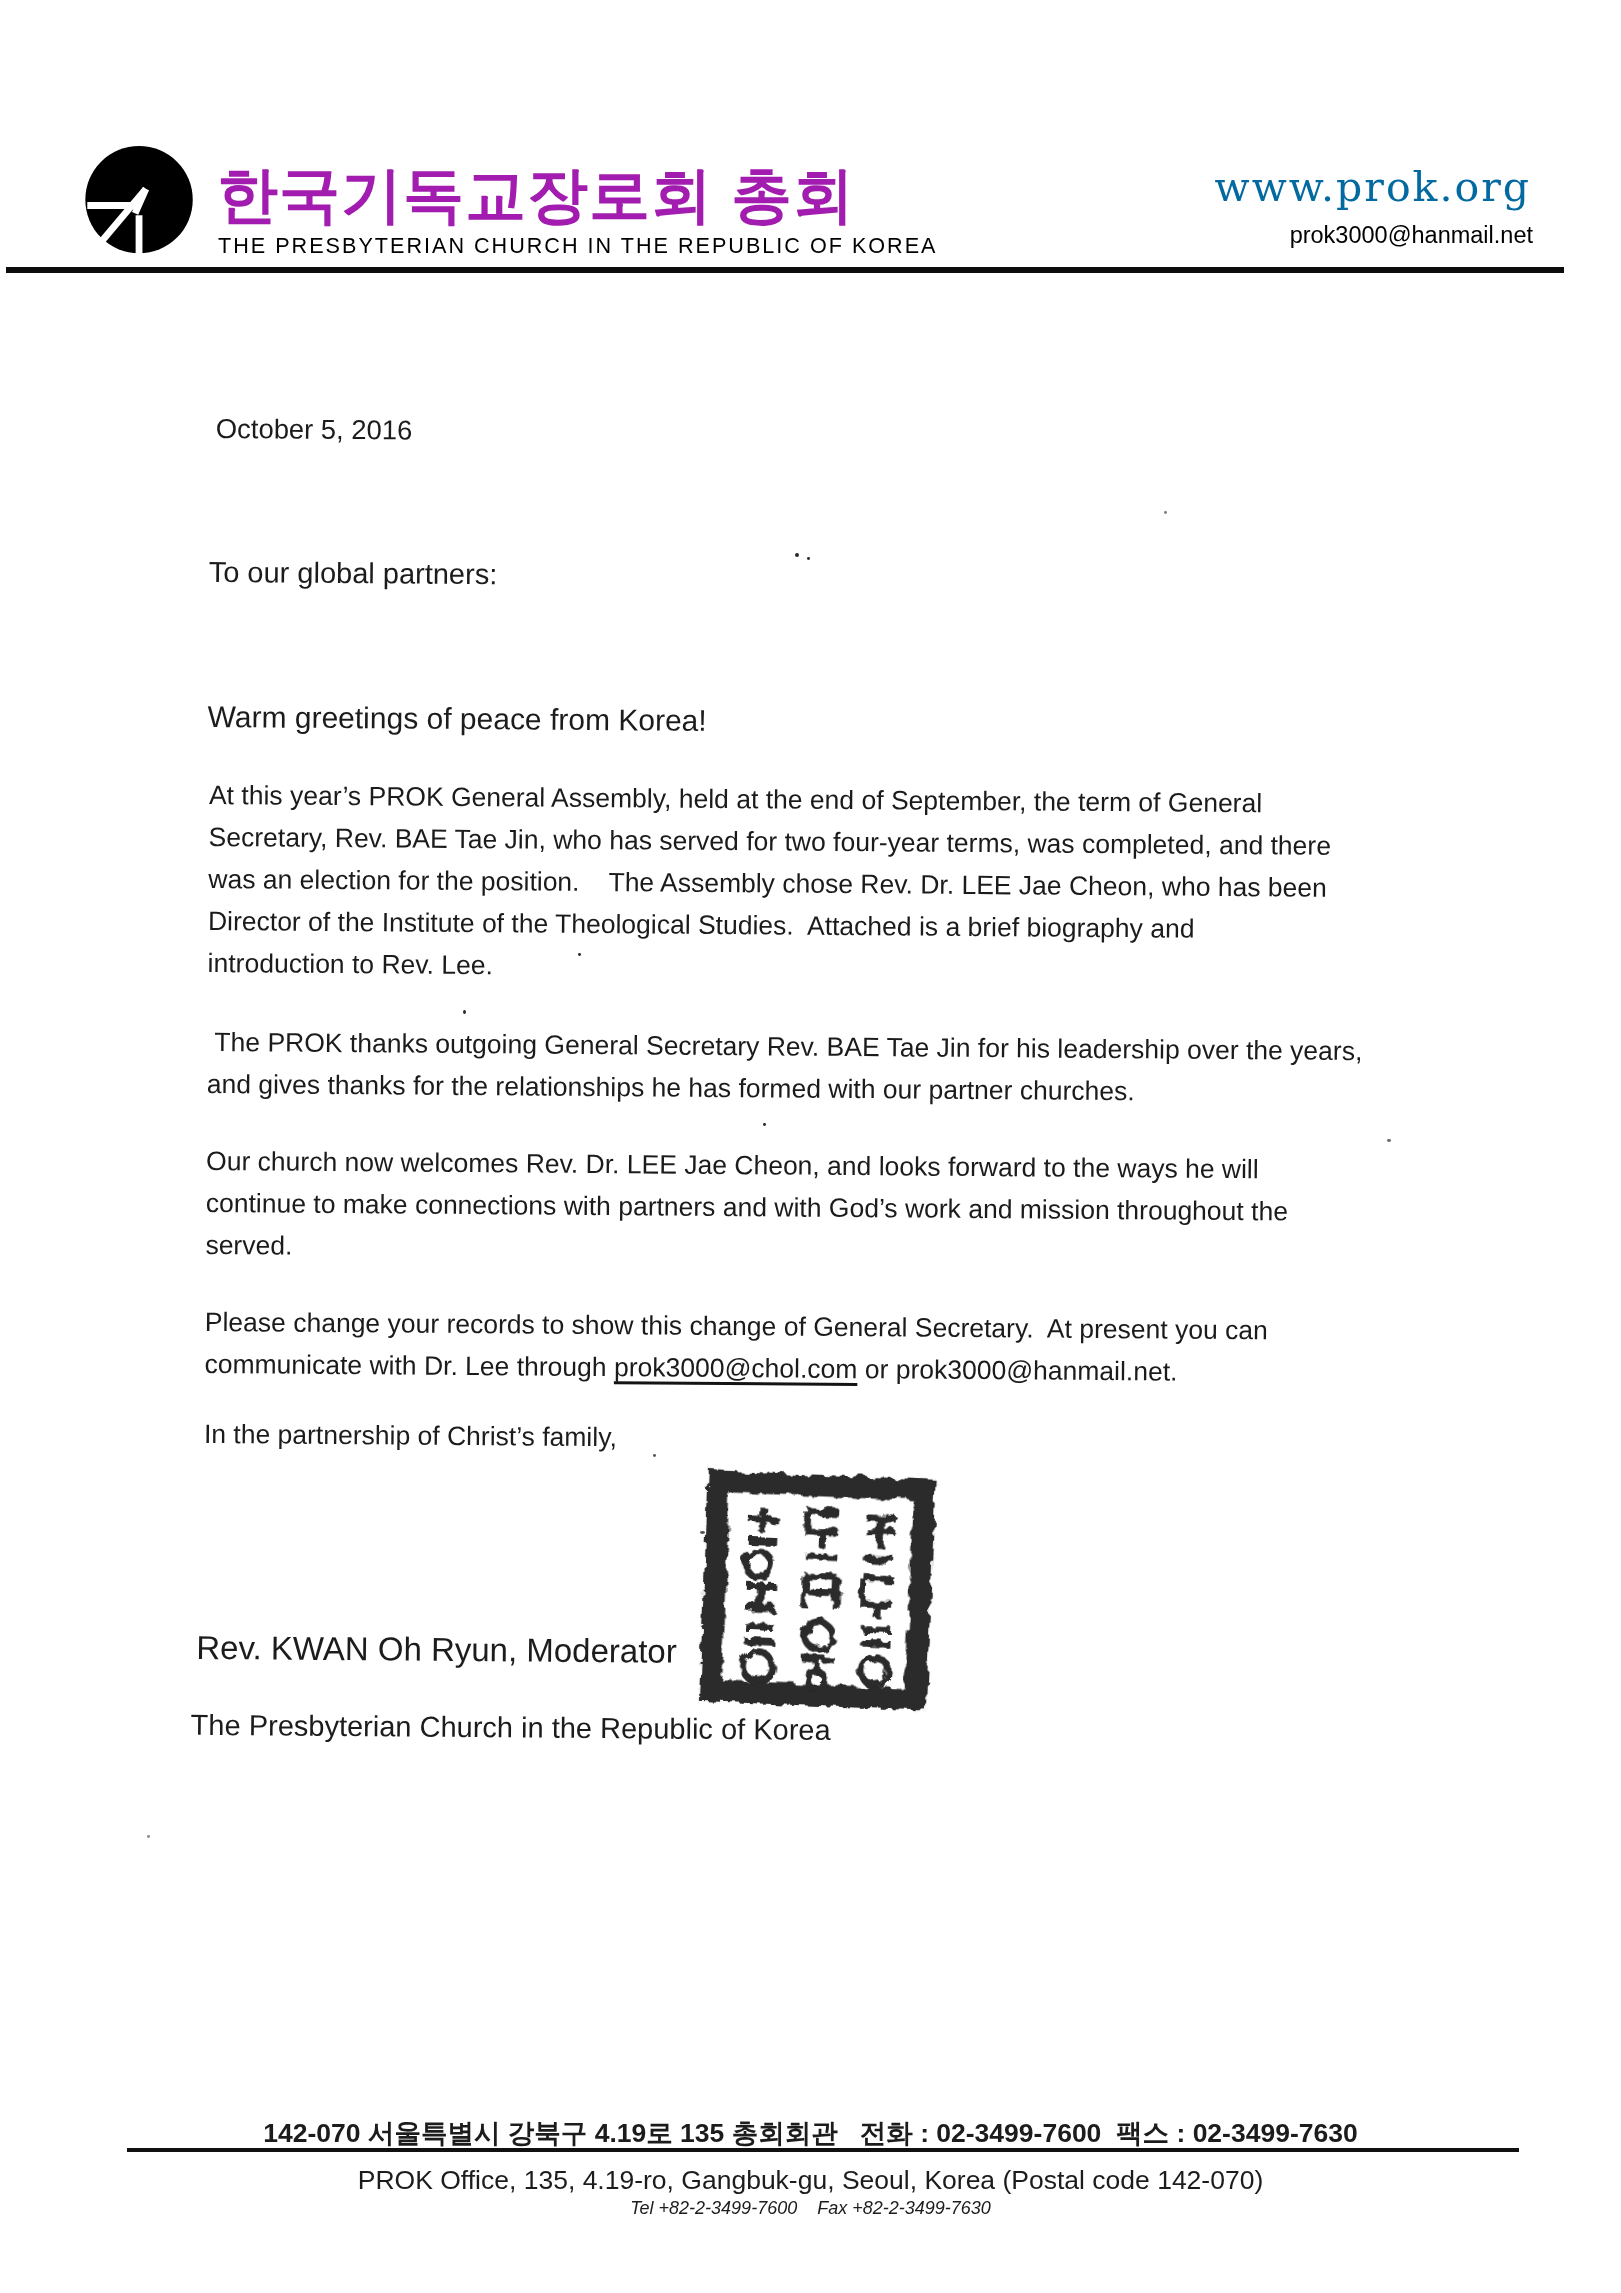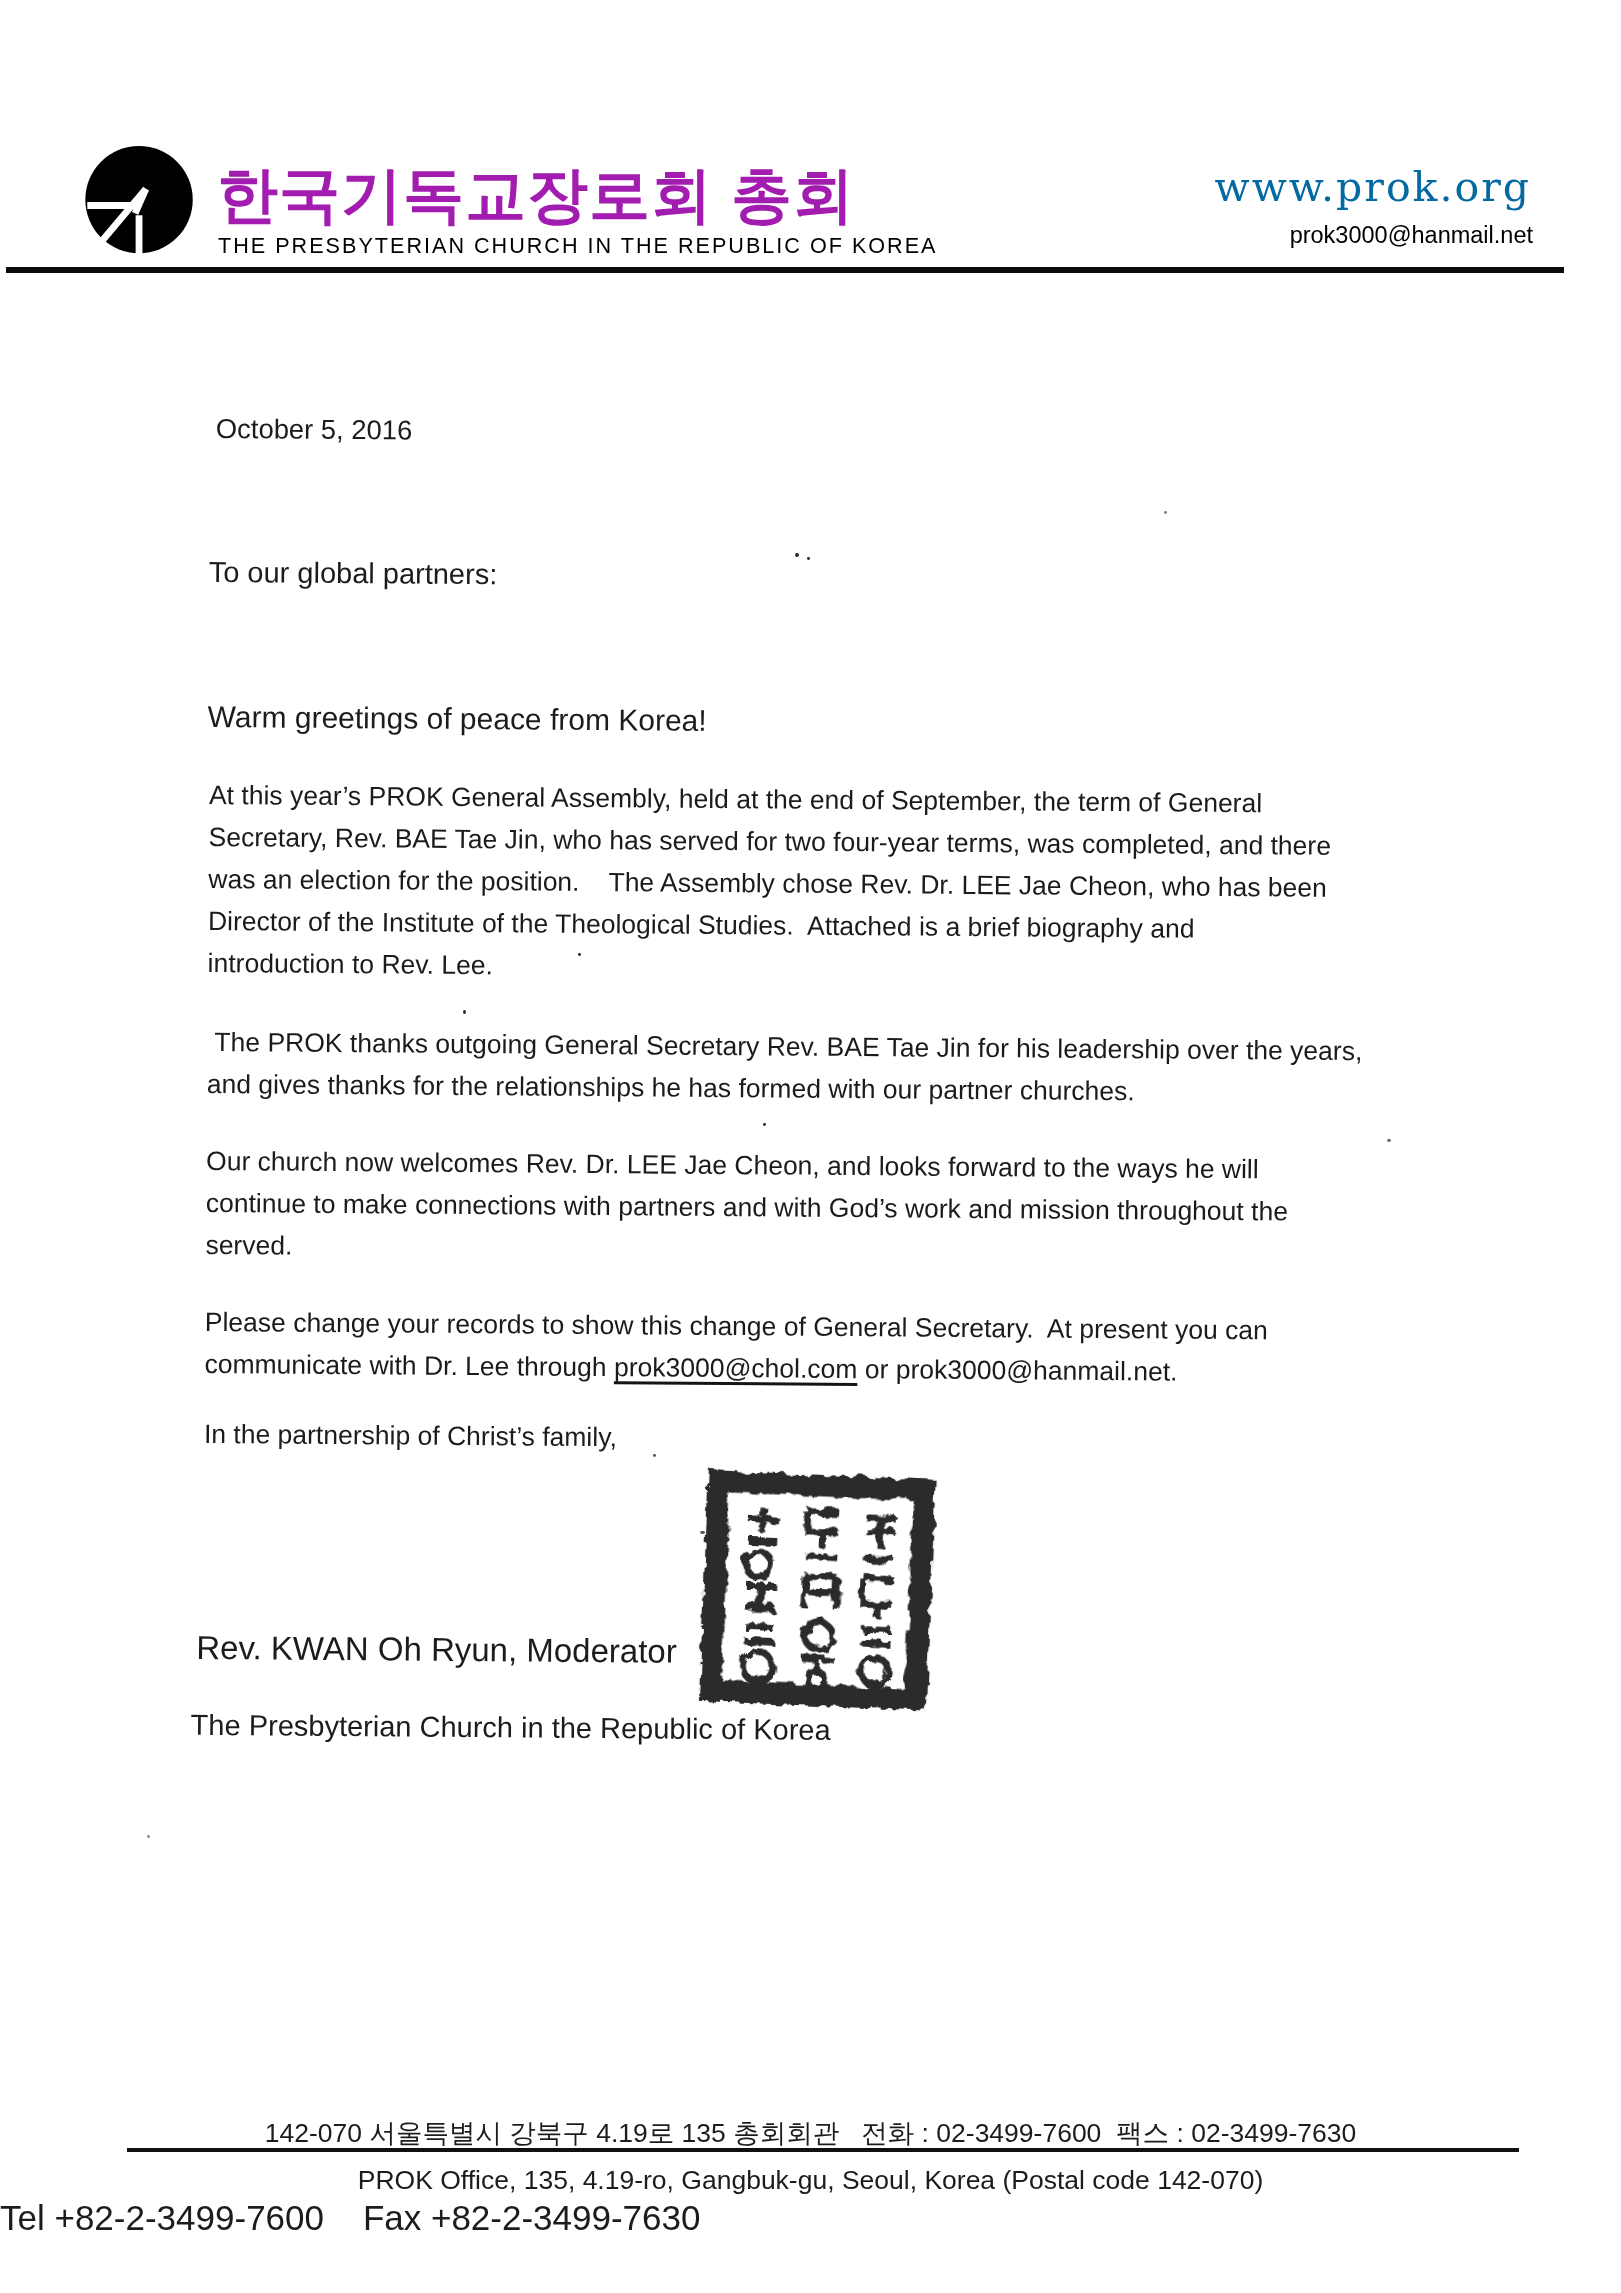--- a/index.html
+++ b/index.html
@@ -53,24 +53,24 @@
   .sig-name{ left:206px; top:1629px; font-size:33px; white-space:nowrap; }
   .sig-org{ left:201px; top:1709px; font-size:29px; white-space:nowrap; }
 
   
   .stamp{
     left:708px; top:1466px; width:237px; height:241px;
     transform:rotate(2deg); opacity:.93;
   }
 
   
-  .f-kr{ left:0; top:2115px; width:100%; text-align:center; font-size:26.5px; white-space:pre; }
+  .f-kr{ left:0; top:2115px; width:100%; text-align:center; font-size:26.5px; white-space:pre;font-weight:bold; }
   .f-rule{ left:127px; top:2148px; width:1392px; height:3.9px; background:#101010; }
   .f-en1{ left:0; top:2165px; width:100%; text-align:center; font-size:26.5px; white-space:pre; }
-  .f-en2{ left:0; top:2198px; width:100%; text-align:left; font-size:35px; white-space:pre; }
+  .f-en2{ left:0; top:2198px; width:100%; text-align:center; font-size:18px; white-space:pre;font-style:italic; }
 
   
   .speck{ position:absolute; background:#2a2a2a; border-radius:50%; }
 </style>
 </head>
 <body>
 
 <div>
   <div class="abs logo">
     <svg viewBox="0 0 115 128" width="113" height="125" aria-hidden="true">

